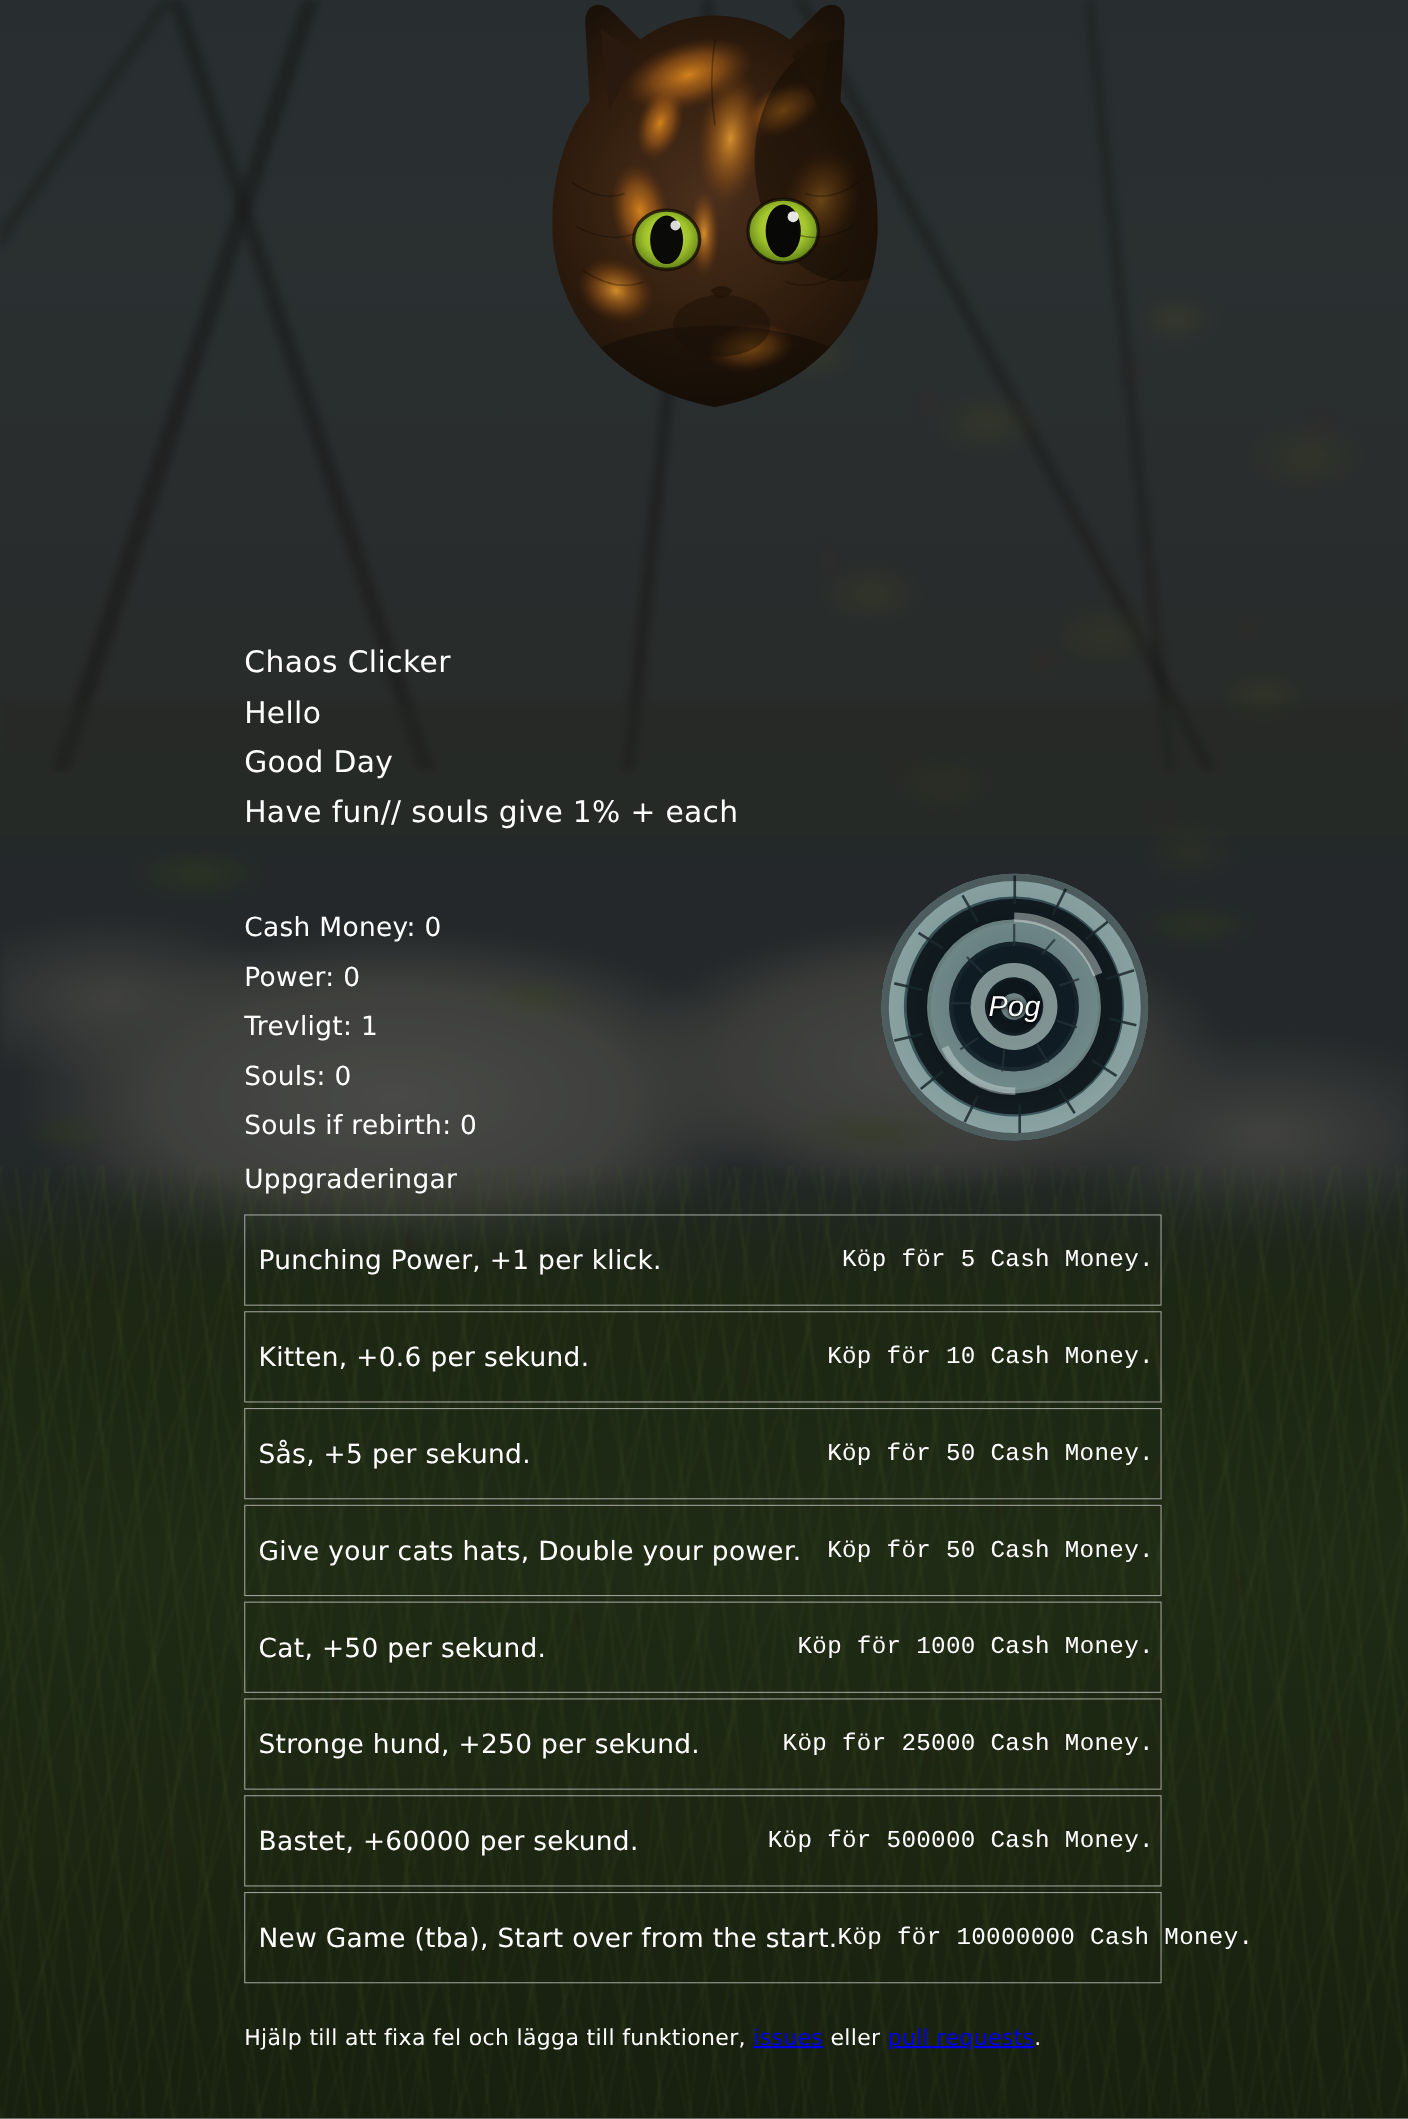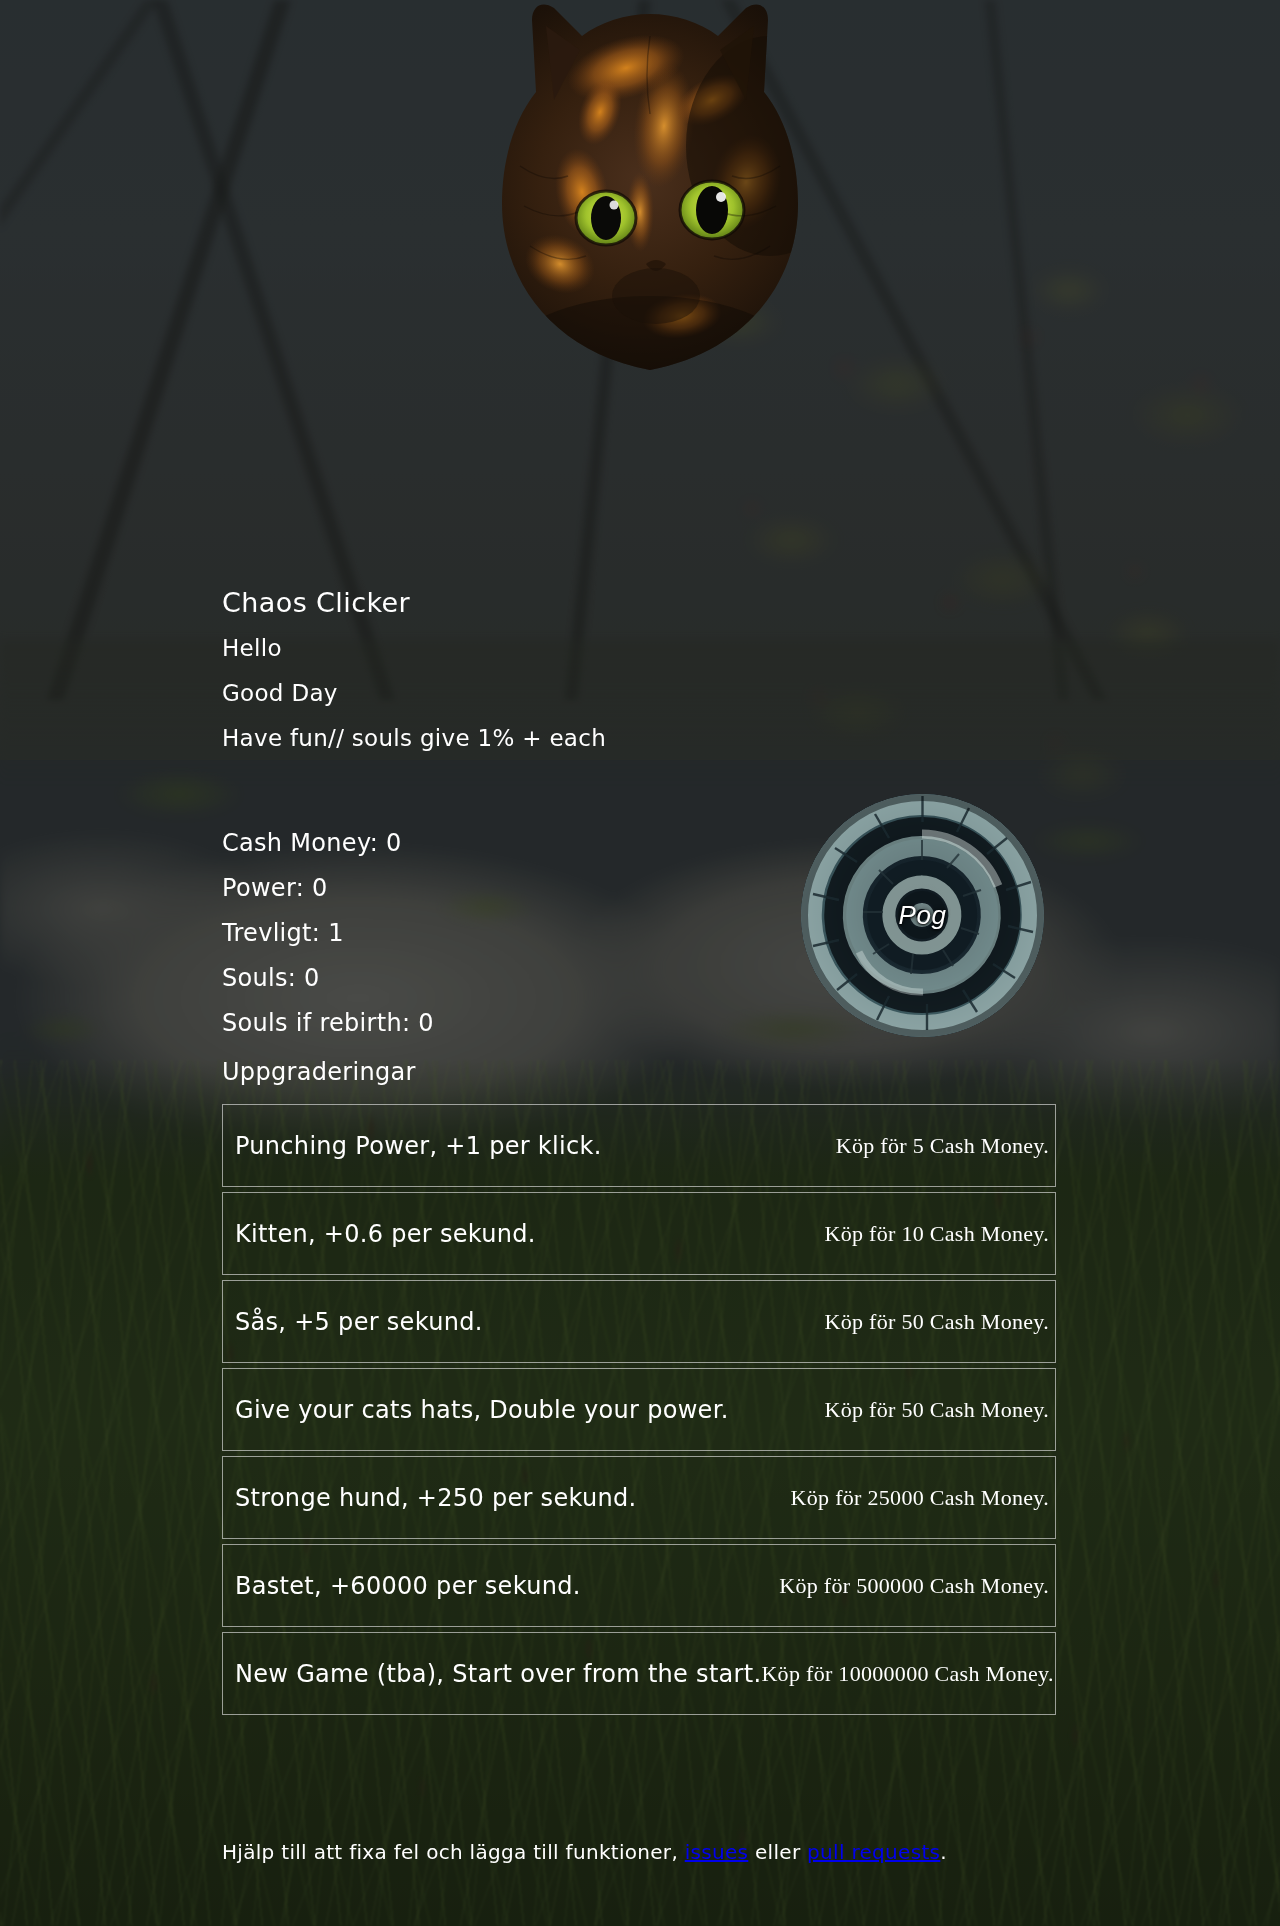--- a/index.html
+++ b/index.html
@@ -153,21 +153,21 @@
   #cat-svg { display: block; width: 400px; height: 400px; }
 
   
   .col { position: absolute; left: 222px; margin-top: 28px; }
 
   #title-block { top: 552px; width: 760px; }
   #game-title {
     font-size: 27px; line-height: 46px; font-weight: 400;
     letter-spacing: .4px;
   }
-  .intro-line { font-size: 23px; line-height: 45px; letter-spacing: .3px; }
+  .intro-line { font-size: 27px; line-height: 45px; letter-spacing: .3px; }
 
   #stats-block { top: 793px; width: 600px; }
   .stat-line { font-size: 24px; line-height: 45px; letter-spacing: .3px; }
 
   
   #pog-button {
     position: absolute;
     left: 801px; top: 794px;
     width: 243px; height: 243px;
     border: none; padding: 0; margin: 0;
@@ -213,21 +213,21 @@
     padding: 0 0 0 12px;
     background: transparent;
   }
   .upgrade-name {
     font-size: 24px;
     letter-spacing: .3px;
     white-space: nowrap;
     color: #ffffff;
   }
   .buy-button {
-    font-family: Liberation Serif, serif;
+    font-family: Liberation Mono, monospace;
     font-size: 22px;
     letter-spacing: .3px;
     color: #ffffff;
     background: transparent;
     border: none;
     padding: 0 6px 0 0;
     margin: 0;
     cursor: pointer;
     white-space: nowrap;
     text-align: right;
@@ -447,20 +447,24 @@
       <div class="upgrade-row">
         <span class="upgrade-name">Sås, +5 per sekund.</span>
         <button class="buy-button">Köp för 50 Cash Money.</button>
       </div>
 
       <div class="upgrade-row">
         <span class="upgrade-name">Give your cats hats, Double your power.</span>
         <button class="buy-button">Köp för 50 Cash Money.</button>
       </div>
 
+      <div class="upgrade-row">
+        <span class="upgrade-name">Cat, +50 per sekund.</span>
+        <button class="buy-button">Köp för 1000 Cash Money.</button>
+      </div>
 
       <div class="upgrade-row">
         <span class="upgrade-name">Stronge hund, +250 per sekund.</span>
         <button class="buy-button">Köp för 25000 Cash Money.</button>
       </div>
 
       <div class="upgrade-row">
         <span class="upgrade-name">Bastet, +60000 per sekund.</span>
         <button class="buy-button">Köp för 500000 Cash Money.</button>
       </div>

